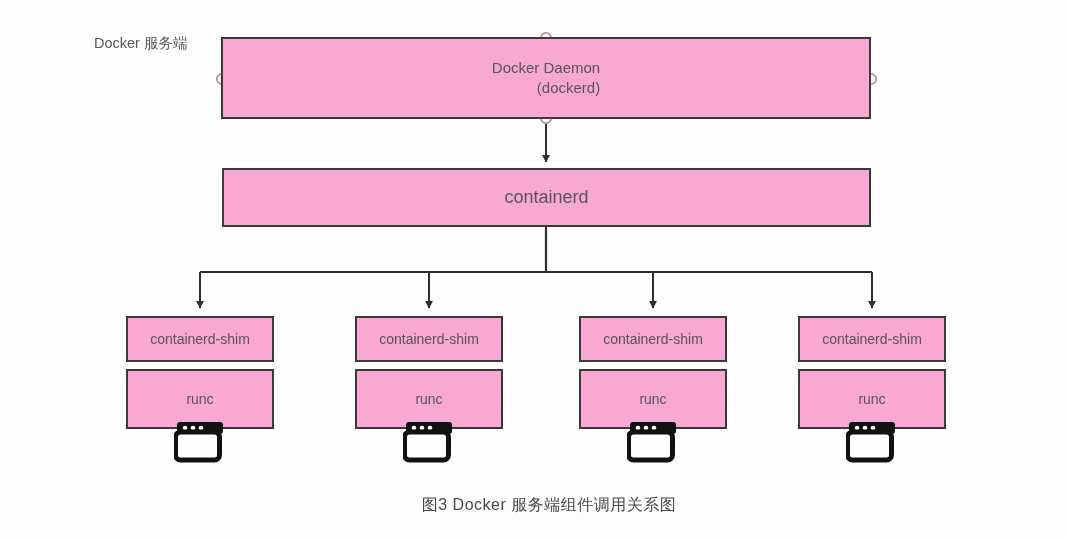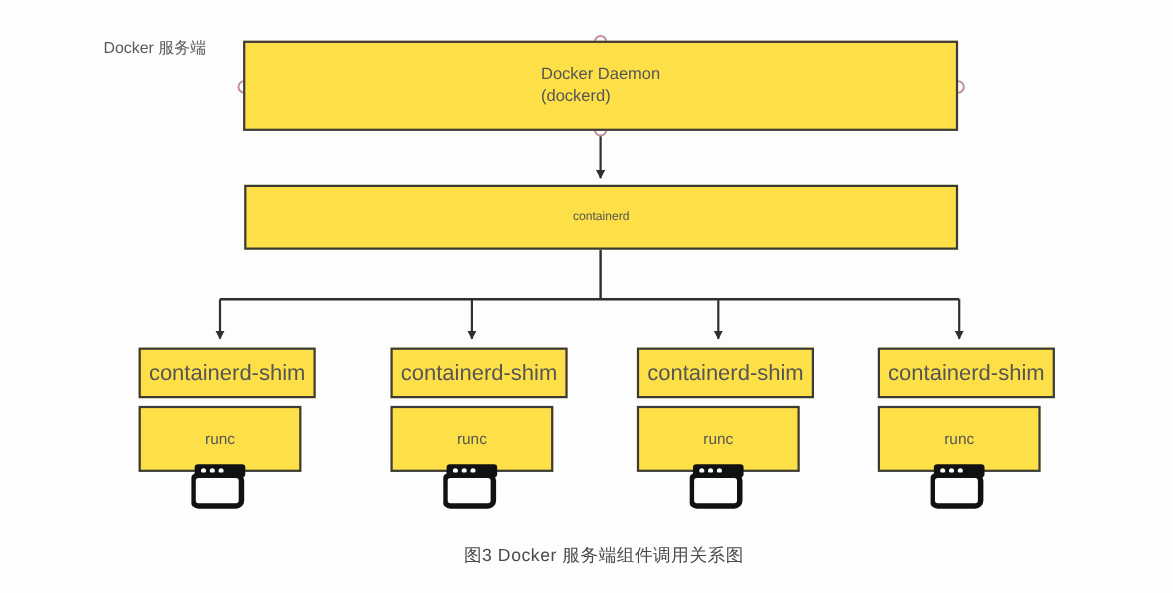--- a/index.html
+++ b/index.html
@@ -9,38 +9,38 @@
     font-family:"Liberation Sans","DejaVu Sans",sans-serif;
     overflow:hidden;
     position:relative;
   }
   #stage{position:absolute;left:16px;top:0;width:1066px;height:539px;}
   svg#wires{position:absolute;left:0;top:0;width:1066px;height:539px;}
 
   .node{
     position:absolute;
     box-sizing:border-box;
-    background:#fde047;
+    background:#f9a8d4;
     border:2px solid #3a3a3a;
     display:flex;align-items:center;justify-content:center;
-    text-align:left;
+    text-align:right;
     color:#555555;
     line-height:1.35;
   }
   .node.daemon{
     left:205px;top:37px;width:650px;height:82px;
     font-size:15px;
     border-color:#3d3a3d;
   }
   .node.containerd{
     left:206px;top:168px;width:649px;height:59px;
-    font-size:11px;
+    font-size:18px;
   }
   .node.shim{
-    width:161px;height:46px;font-size:20px;
+    width:148px;height:46px;font-size:14px;
   }
   .node.runc{
     width:148px;height:60px;font-size:14px;
   }
 
   .daemon-line2{display:block;}
 
   .side-label{
     position:absolute;
     left:78px;top:34px;

